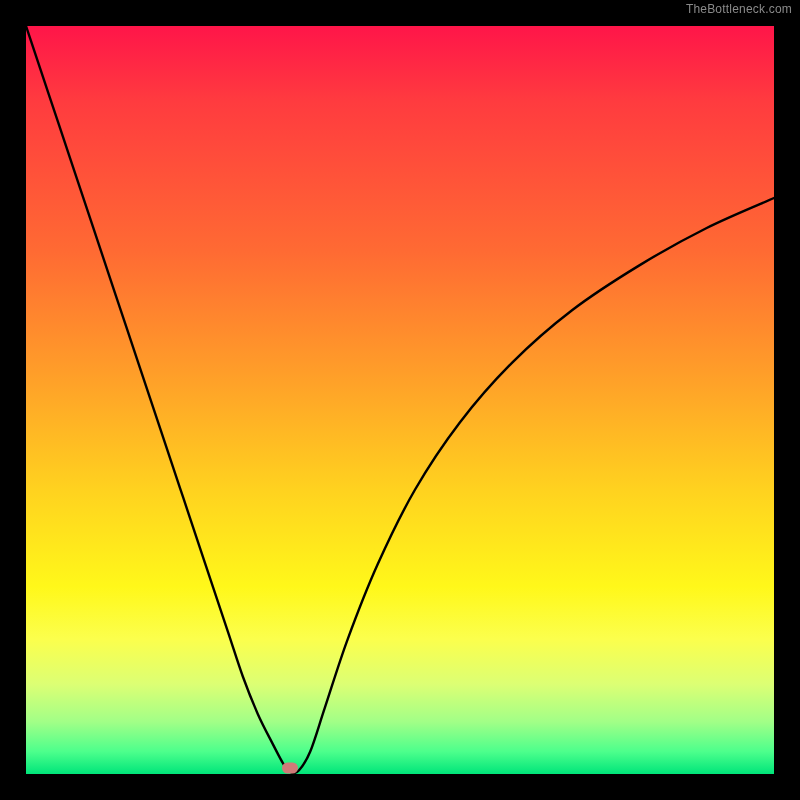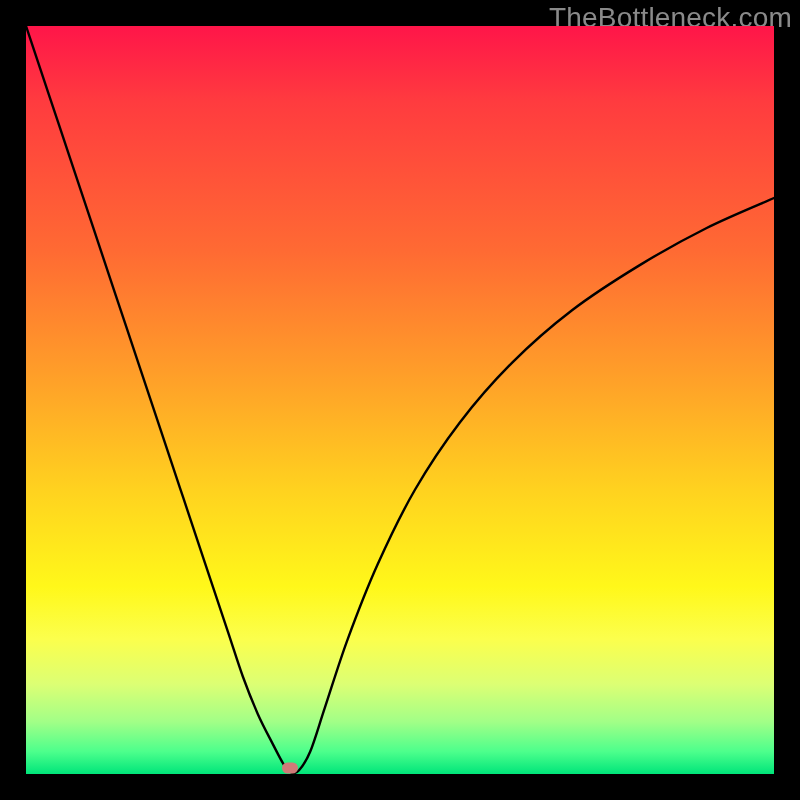--- a/index.html
+++ b/index.html
@@ -53,21 +53,21 @@
     height: 11px;
     border-radius: 6px;
     background: #cf7a78;
     transform: translate(-50%, -50%);
   }
   .watermark {
     position: absolute;
     top: 2px;
     right: 8px;
     color: #8a8a8a;
-    font-size: 28px;
+    font-size: 12px;
     font-weight: 500;
     letter-spacing: 0.2px;
     user-select: none;
   }
 </style>
 </head>
 <body>
 
 <div class="frame">
   <div class="watermark">TheBottleneck.com</div>

